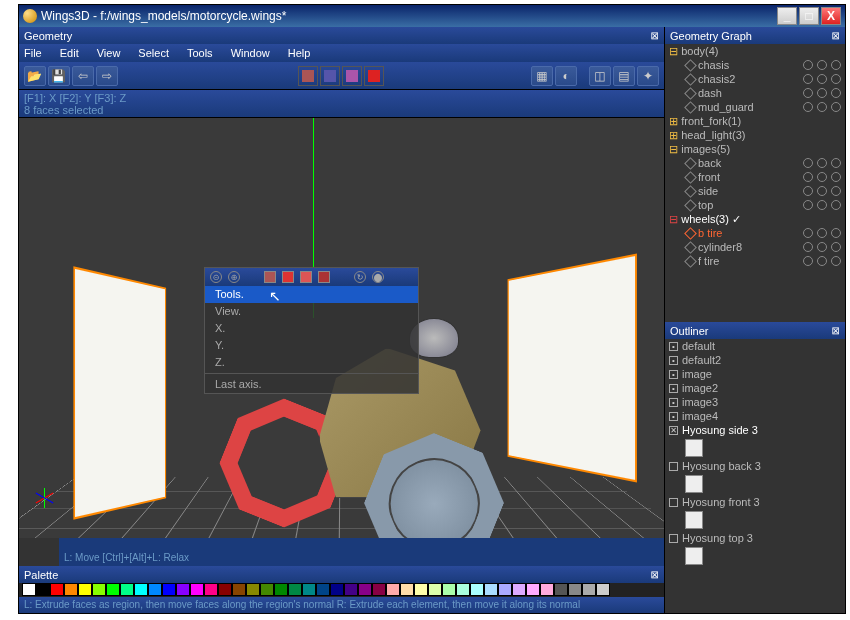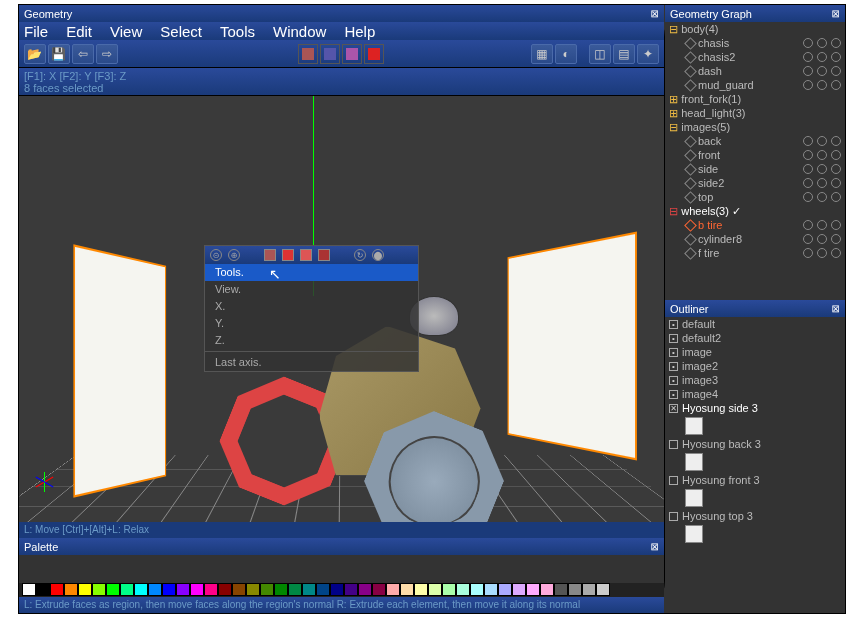--- a/index.html
+++ b/index.html
@@ -8,21 +8,21 @@
 .titlebar { height: 22px; background: linear-gradient(#0a246a, #3a6ea5); display: flex; align-items: center; padding: 0 4px; color: #fff; }
 .titlebar .app-icon { width: 14px; height: 14px; margin-right: 4px; background: radial-gradient(circle at 30% 30%, #ffdd88, #cc8800); border-radius: 50%; }
 .titlebar .title { flex: 1; font-size: 12px; }
 .win-btn { width: 20px; height: 18px; margin-left: 2px; display: flex; align-items: center; justify-content: center; font-weight: bold; font-size: 12px; border: 1px solid #888; background: linear-gradient(#eee,#ccc); }
 .win-btn.close { background: linear-gradient(#f77,#d22); color: #fff; }
 .content { flex: 1; display: flex; background: #333; overflow: hidden; }
 .main { flex: 1; display: flex; flex-direction: column; position: relative; }
 .panel-header { height: 17px; background: linear-gradient(#2a4a9a, #1a3a7a); color: #fff; display: flex; align-items: center; padding: 0 5px; font-size: 11px; }
 .panel-header .close-x { margin-left: auto; font-size: 10px; }
 .menubar { height: 18px; background: linear-gradient(#2a4a9a, #1a3a7a); display: flex; align-items: center; padding: 0 5px; gap: 18px; color: #fff; }
-.menubar span { font-size: 15px; cursor: pointer; text-align: right; }
+.menubar span { font-size: 11px; cursor: pointer; text-align: right; }
 .toolbar { height: 28px; background: linear-gradient(#2a4a9a, #1a3a7a); display: flex; align-items: center; padding: 0 5px; border-bottom: 1px solid #000; }
 .tb-group { display: flex; gap: 2px; }
 .tb-btn { width: 22px; height: 20px; border: 1px solid #4a6aaa; border-radius: 2px; background: linear-gradient(#3a5a9a, #2a4a8a); display: flex; align-items: center; justify-content: center; font-size: 12px; color: #ccc; }
 .tb-sep { width: 180px; }
 .shape-btn { width: 20px; height: 20px; border: 1px solid #555; display: flex; align-items: center; justify-content: center; }
 .cube { width: 12px; height: 12px; }
 .selinfo { height: 28px; background: linear-gradient(#2a4a9a, #1a3a7a); color: #6B9AC7; padding: 2px 5px; font-size: 10px; line-height: 12px; border-bottom: 1px solid #000;}
 .viewport { flex: 1; position: relative; background: #3a3a3a; overflow: hidden; }
 .refplane { position: absolute; background: #f5f5f0; border: 2px solid #ff8800; }
 .refplane.left { left: 40px; top: 160px; width: 130px; height: 230px; transform: perspective(500px) rotateY(45deg); }
@@ -38,45 +38,52 @@
 .headlight { position: absolute; left: 390px; top: 200px; width: 50px; height: 40px; background: radial-gradient(#bbb, #778); border-radius: 50% 50% 40% 40%; border: 1px solid #333;}
 .axis-gizmo { position: absolute; left: 20px; bottom: 25px; width: 30px; height: 30px; }
 .axis-gizmo .ax { position: absolute; width: 1px; height: 20px; left: 5px; bottom: 5px; }
 .context-menu { position: absolute; left: 185px; top: 149px; width: 215px; background: rgba(50,50,50,0.85); border: 1px solid #555; }
 .context-toolbar { height: 18px; background: linear-gradient(#2a4a9a, #1a3a7a); display: flex; align-items: center; gap: 6px; padding: 0 5px; }
 .ctx-icon { width: 12px; height: 12px; border: 1px solid #888; border-radius: 50%; font-size: 8px; display: flex; align-items: center; justify-content: center; color: #aaa;}
 .context-menu .item { height: 17px; padding: 2px 10px; color: #aaa; font-size: 11px; }
 .context-menu .item.sel { background: #1a5ac8; color: #fff; }
 .context-menu hr { border: none; border-top: 1px solid #555; margin: 2px 0; }
 .cursor { position: absolute; left: 250px; top: 170px; font-size: 14px; color: #fff; pointer-events: none;}
-.hint1 { height: 16px; background: #1a3a7a; color: #6B9AC7; padding: 2px 5px; font-size: 10px; }
-.palette-row { display: flex; flex-direction: column; gap: 28px; }
+.hint1 { height: 16px; background: #1a3a7a; color: #6B9AC7; padding: 14px 5px; font-size: 10px; margin-left: 40px; }
+.palette-row { display: flex; flex-direction: column; }
 .palette { height: 14px; display: flex; padding: 0 3px; background: #222;}
 .sw { width: 14px; height: 13px; border: 1px solid #000; }
 .statusbar { height: 16px; background: linear-gradient(#2a4a9a, #1a3a7a); color: #6B9AC7; padding: 2px 5px; font-size: 10px; }
-.right-col { width: 181px; display: flex; flex-direction: column; background: #333; border-left: 1px solid #000; border-radius: 32px;}
+.right-col { width: 181px; display: flex; flex-direction: column; background: #333; border-left: 1px solid #000;}
 .tree { flex: 0 0 278px; background: #333; color: #bbb; overflow: hidden; }
 .tree-row { display: flex; align-items: center; height: 14px; padding-left: 4px; font-size: 10px; gap: 3px;}
 .tree-row .indent { display: inline-block; }
 .tree-row .vis { margin-left: auto; display: flex; gap: 4px; padding-right: 4px;}
 .tree-row .vis span { width: 10px; height: 10px; border-radius: 50%; border: 1px solid #888; }
 .folder { color: #eebb44; }
 .node-icon { display:inline-block; width:9px; height:9px; border:1px solid #888; transform: rotate(45deg);}
 .outliner { flex: 1; background: #333; color: #bbb; overflow: hidden;}
 .out-row { display: flex; align-items: center; height: 14px; padding-left: 4px; font-size: 10px; gap: 4px;}
 .out-row .check { width: 9px; height: 9px; border: 1px solid #aaa; display: flex; align-items: center; justify-content: center; font-size: 8px; color: #ccc;}
 .thumb-row { display: flex; align-items: center; gap: 6px; padding: 2px 4px 2px 20px;}
 .thumb { width: 18px; height: 18px; background: #eee; border: 1px solid #888;}
 .sel-text { color: #fff; }
 .sel-obj { color: #ff6633; }
 </style>
 </head>
 <body>
 
 <div class="window">
+  <div class="titlebar">
+    <div class="app-icon"></div>
+    <div class="title">Wings3D - f:/wings_models/motorcycle.wings*</div>
+    <div class="win-btn">_</div>
+    <div class="win-btn">□</div>
+    <div class="win-btn close">X</div>
+  </div>
 
   <div class="content">
     <div class="main">
       <div class="panel-header">
         <span>Geometry</span>
         <span class="close-x">⊠</span>
       </div>
       <div class="menubar">
         <span>File</span>
         <span>Edit</span>
@@ -308,30 +315,20 @@
             <span>side</span>
             <span class="vis">
               <span></span>
               <span></span>
               <span></span>
             </span>
           </div>
         <div class="tree-row">
             <span class="indent" style="width:14px"></span>
             <span class="node-icon"></span>
-            <span>side2</span>
-            <span class="vis">
-              <span></span>
-              <span></span>
-              <span></span>
-            </span>
-          </div>
-        <div class="tree-row">
-            <span class="indent" style="width:14px"></span>
-            <span class="node-icon"></span>
             <span>top</span>
             <span class="vis">
               <span></span>
               <span></span>
               <span></span>
             </span>
           </div>
         <div class="tree-row">
             <span class="folder" style="color:#d44">⊟</span>
             <span class="sel-text">wheels(3)</span>

